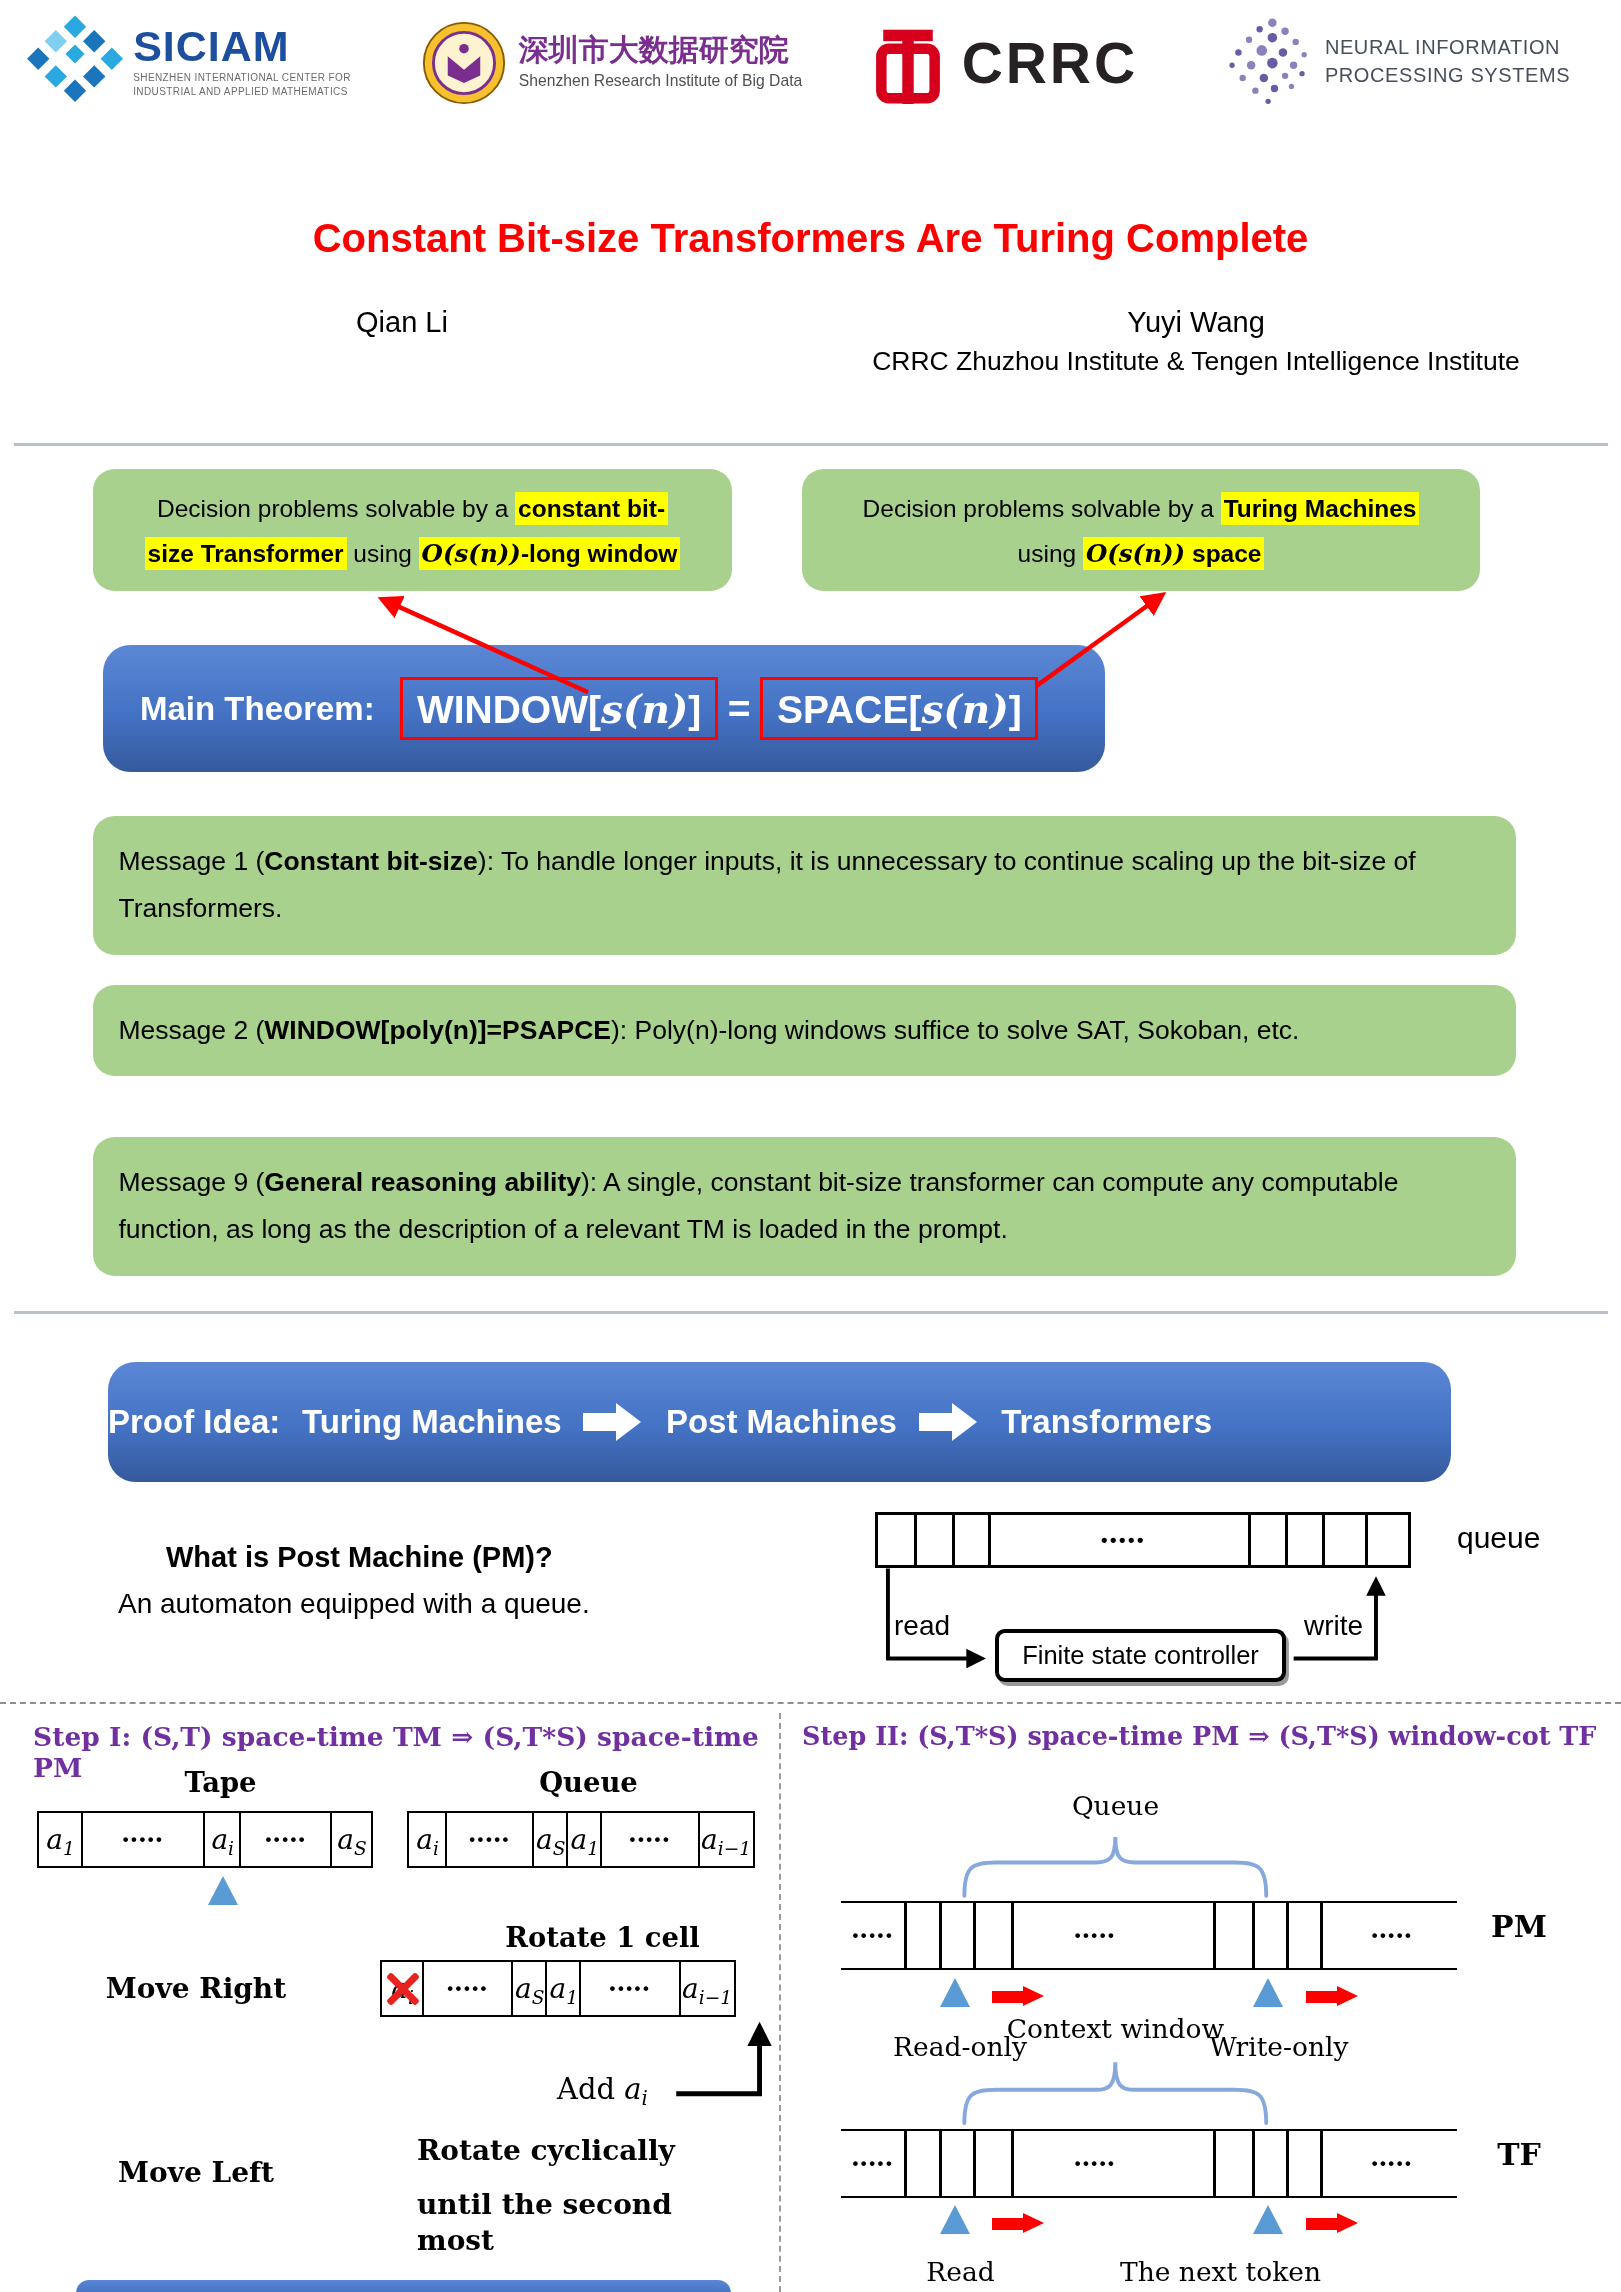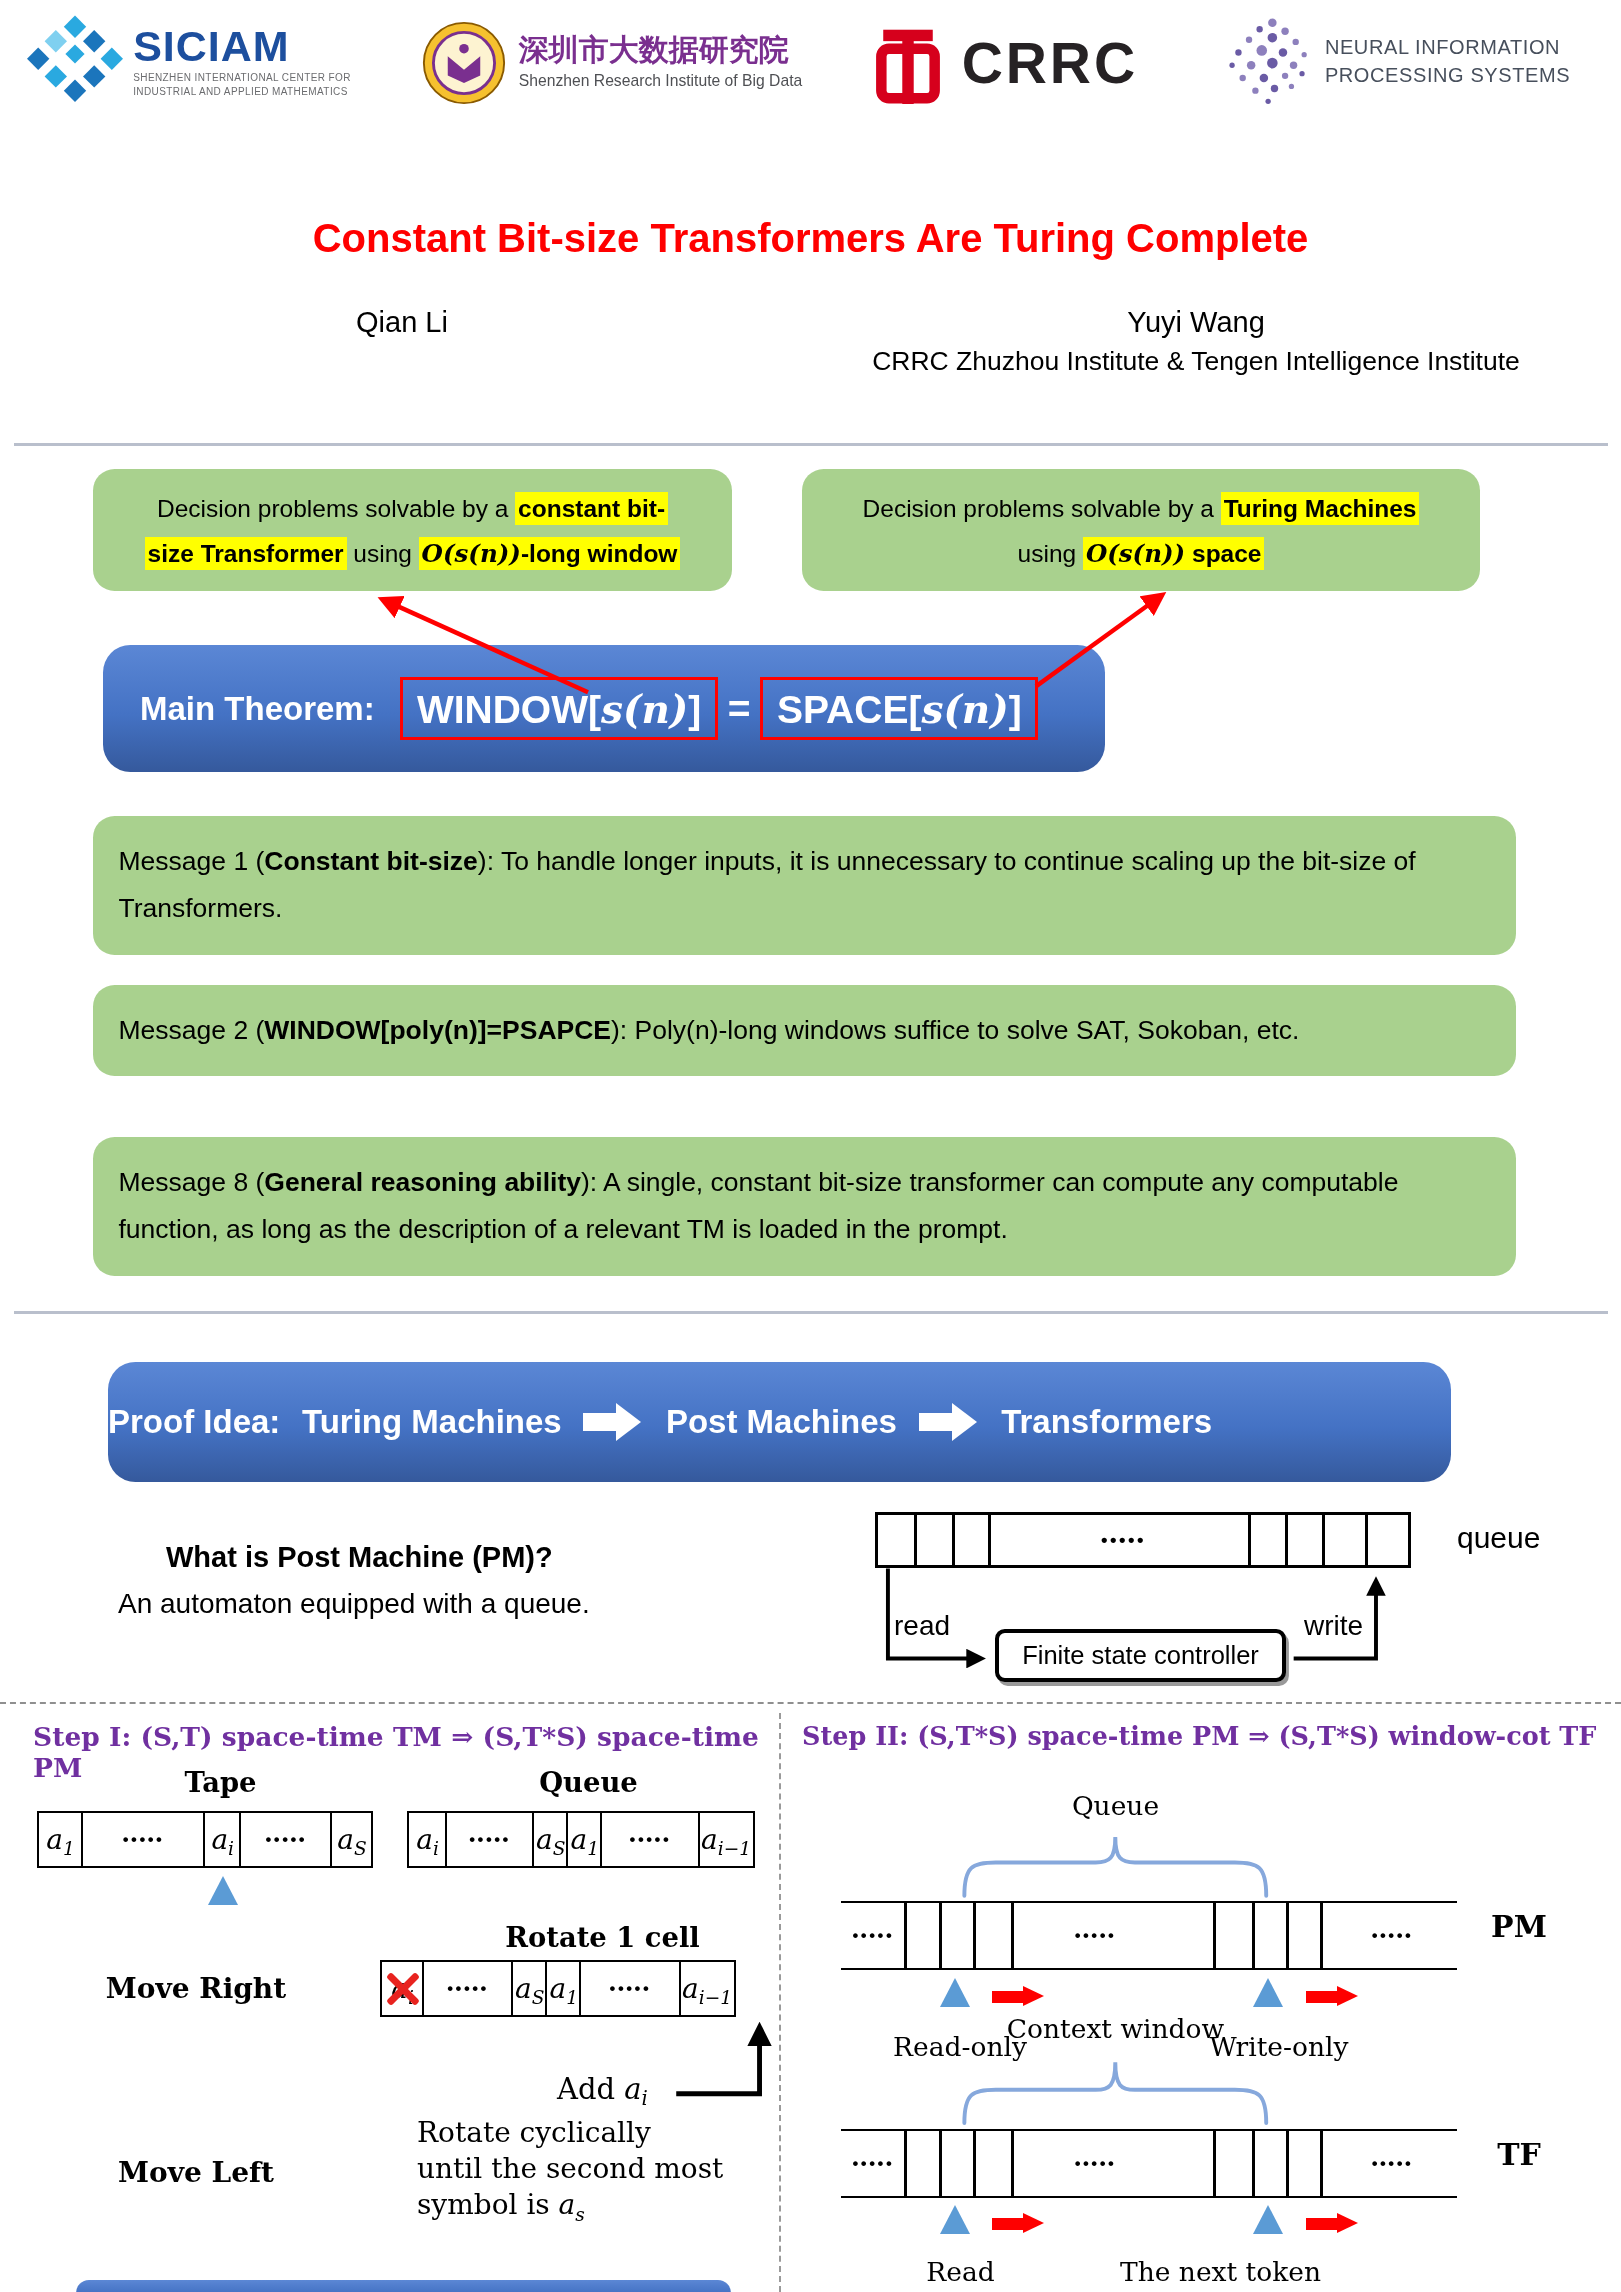--- a/index.html
+++ b/index.html
@@ -79,21 +79,21 @@
   .rx1{transform:translate(-50%,-50%) rotate(45deg);}
   .rx2{transform:translate(-50%,-50%) rotate(-45deg);}
   .tape2{position:absolute;border-top:2.9px solid #000;border-bottom:2.9px solid #000;background:#fff;box-sizing:border-box;}
   .rarrow{position:absolute;width:53px;height:21.6px;}
   .ra-r{position:absolute;left:0;top:4.9px;width:31px;height:11.8px;background:#fe0000;}
   .ra-t{position:absolute;left:31px;top:0;width:0;height:0;
         border-top:10.8px solid transparent;border-bottom:10.8px solid transparent;border-left:21.6px solid #fe0000;}
   .mathtxt{font-family:"DejaVu Serif",serif;font-size:29px;}
   .mathtxt .mi{font-style:italic;}
   .mathtxt sub{font-size:19.6px;font-style:italic;vertical-align:-5.9px;line-height:0;}
-  .rcline{font-family:"DejaVu Serif",serif;font-weight:normal;font-size:28px;line-height:1.28;}
+  .rcline{font-family:"DejaVu Serif",serif;font-weight:bold;font-size:28px;line-height:1.28;margin-top:18px;}
 
   .overlay{position:absolute;left:0;top:0;pointer-events:none;}
   .bottom-strip{position:absolute;background:linear-gradient(180deg,#5b87d5,#4472c4);
                 border-radius:13.7px 13.7px 0 0;}
 </style>
 </head>
 <body>
 
 <div class="poster">
 
@@ -204,21 +204,21 @@
     <span class="redbox"><span>SPACE[</span><span class="thm">s(n)</span><span>]</span></span>
   </div>
 
   <div class="greenbox msg" style="left:93px;top:816px;width:1423px;">
     <span>Message 1 (</span><b>Constant bit-size</b><span>): To handle longer inputs, it is unnecessary to continue scaling up the bit-size of Transformers.</span>
   </div>
   <div class="greenbox msg" style="left:93px;top:985px;width:1423px;">
     <span>Message 2 (</span><b>WINDOW[poly(n)]=PSAPCE</b><span>): Poly(n)-long windows suffice to solve SAT, Sokoban, etc.</span>
   </div>
   <div class="greenbox msg" style="left:93px;top:1137px;width:1423px;">
-    <span>Message 8 (</span><b>General reasoning ability</b><span>): A single, constant bit-size transformer can compute any computable function, as long as the description of a relevant TM is loaded in the prompt.</span>
+    <span>Message 9 (</span><b>General reasoning ability</b><span>): A single, constant bit-size transformer can compute any computable function, as long as the description of a relevant TM is loaded in the prompt.</span>
   </div>
 
   <div class="hr" style="left:13.7px;top:1311px;width:1594px;"></div>
 
   <div class="bluebar" style="left:108px;top:1362px;width:1343px;height:120px;gap:21.6px;">
     <span class="pb-label">Proof Idea:</span>
     <span class="pb-item">Turing Machines</span>
     <span class="barrow">
         <span class="ba-r"></span>
         <span class="ba-t"></span>

